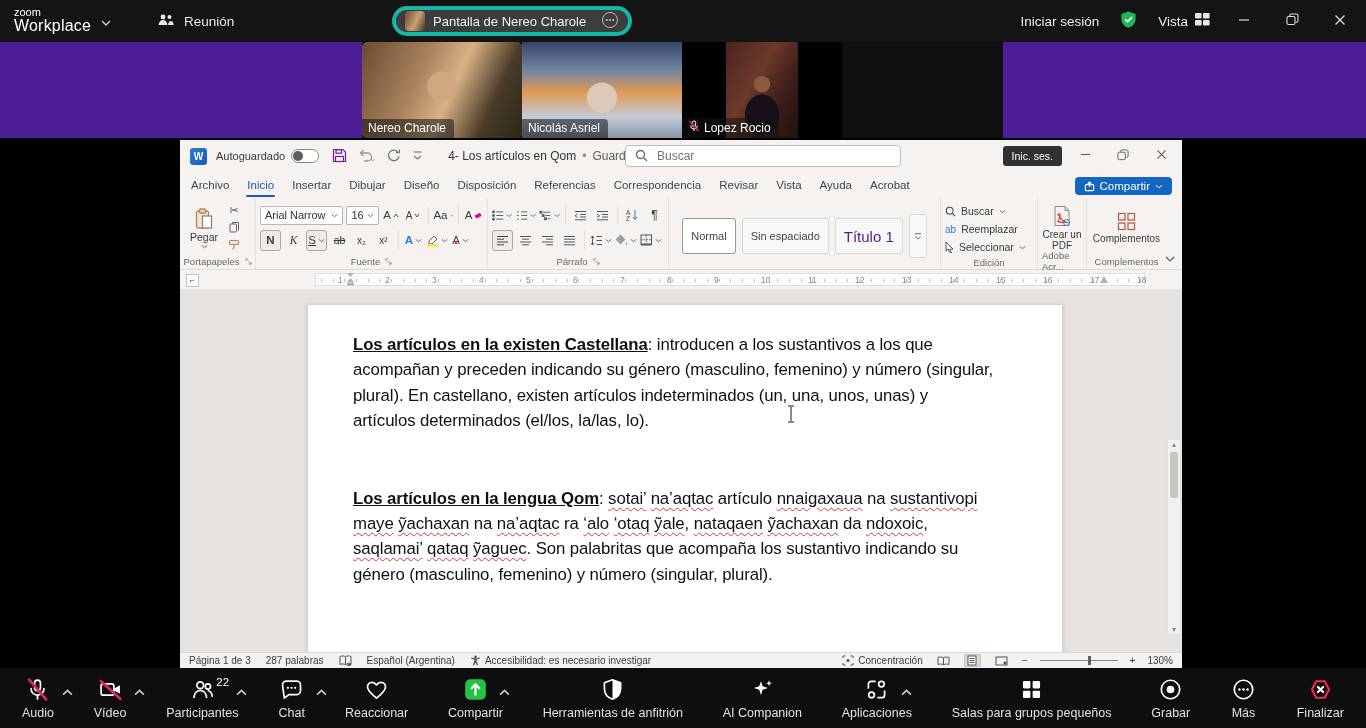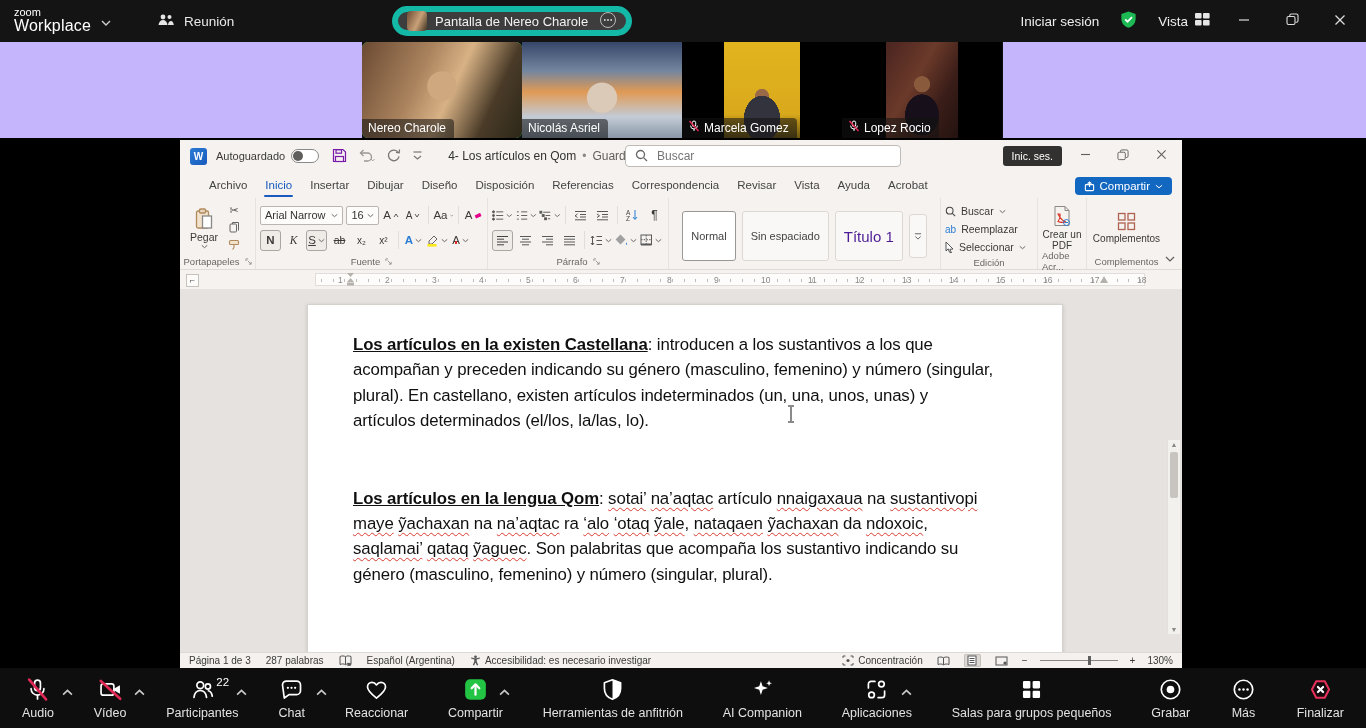--- a/index.html
+++ b/index.html
@@ -5,28 +5,28 @@
   html,body{margin:0;padding:0;background:#000;}
   .stage{position:relative;width:1366px;height:728px;background:#000;overflow:hidden;
          font-family:"Liberation Sans","DejaVu Sans",sans-serif;-webkit-font-smoothing:antialiased;}
   
   .topbar{position:absolute;left:0;top:0;right:0;height:42px;background:#141414;display:flex;align-items:center;color:#ededed;}
   .logo{margin-left:14px;line-height:1.05;color:#fff;}
   .logo .l1{font-size:11px;display:block;}
   .logo .l2{font-size:16px;display:block;letter-spacing:.2px;}
   .tb-chev{margin-left:10px;}
   .meet{display:flex;align-items:center;gap:9px;margin-left:46px;font-size:13.5px;color:#e8e8e8;}
-  .pill{position:absolute;left:392px;top:6px;width:240px;height:30px;background:#3d3d3d;border:6px solid #14b8a6;border-radius:16px;display:flex;align-items:center;gap:8px;padding:4px 9px;font-size:13px;color:#f2f2f2;box-sizing:border-box;}
+  .pill{position:absolute;left:392px;top:6px;width:240px;height:30px;background:#3d3d3d;border:4px solid #14b8a6;border-radius:16px;display:flex;align-items:center;gap:8px;padding:4px 9px;font-size:13px;color:#f2f2f2;box-sizing:border-box;}
   .pill .thumb{width:20px;height:20px;border-radius:4px;flex:none;}
   .pill .ptext{flex:1;white-space:nowrap;overflow:hidden;}
   .tb-right{margin-left:auto;display:flex;align-items:center;gap:20px;margin-right:12px;font-size:13.5px;}
   .vista{display:flex;align-items:center;gap:7px;}
   .winbtn{width:28px;text-align:center;color:#ddd;font-size:14px;}
   
-  .vstrip{position:absolute;left:0;top:42px;right:0;height:96px;background:#c4b5fd;}
+  .vstrip{position:absolute;left:0;top:42px;right:0;height:96px;background:#4c1d95;}
   .vpanel{position:absolute;left:362px;top:0;width:641px;height:96px;background:#0f0f0f;display:flex;}
   .vcell{position:relative;width:160px;height:96px;background:#000;overflow:hidden;flex:none;}
   .vcell .vid{position:absolute;top:0;bottom:0;left:0;right:0;}
   .vcell.speaking{border-radius:6px;box-shadow:inset 0 0 0 2px #35d76b;}
   .v0 .vid{background:radial-gradient(circle at 50% 46%,#cfa87f 0 15%,rgba(0,0,0,0) 16%),linear-gradient(115deg,#6b4a33 0%,#a9825d 35%,#d8b285 55%,#4a3b28 78%,#2c2718 100%);}
   .v1 .vid{background:radial-gradient(circle at 50% 58%,#dccab9 0 15%,rgba(0,0,0,0) 16%),linear-gradient(180deg,#36466a 0%,#73869f 30%,#e09a55 52%,#c3cbd6 78%,#8a97a8 100%);}
   .v2 .vid{left:42px;right:auto;width:76px;background:radial-gradient(ellipse 30px 38px at 50% 80%,#33333d 0 60%,rgba(0,0,0,0) 61%),radial-gradient(circle at 50% 56%,#9a6a48 0 10%,rgba(0,0,0,0) 11%),linear-gradient(180deg,#e2b41e 0%,#d9a91c 75%,#6b5510 100%);}
   .v3 .vid{left:44px;right:auto;width:72px;background:radial-gradient(ellipse 28px 34px at 50% 76%,#17101a 0 60%,rgba(0,0,0,0) 61%),radial-gradient(circle at 50% 44%,#8a5a3c 0 12%,rgba(0,0,0,0) 13%),linear-gradient(120deg,#4a2420 0%,#6b3a2a 40%,#3a1d18 70%,#241310 100%);}
   .vname{position:absolute;left:0;bottom:0;display:flex;align-items:center;gap:4px;background:rgba(18,18,18,.55);color:#fff;font-size:12px;padding:2px 8px 3px 6px;border-radius:0 4px 0 0;white-space:nowrap;}
   .vname svg{width:12px;height:12px;}
@@ -40,42 +40,42 @@
   .toggle{width:28px;height:14px;border-radius:7px;background:#fff;border:1px solid #8a8886;position:relative;box-sizing:border-box;}
   .knob{position:absolute;left:1px;top:1px;width:10px;height:10px;border-radius:50%;background:#605e5c;}
   .qat{display:flex;align-items:center;gap:11px;margin-left:4px;}
   .doctitle{display:flex;align-items:center;gap:6px;font-size:12px;margin-left:16px;color:#323130;}
   .wsearch{position:absolute;left:445px;top:5px;width:276px;height:22px;background:#fff;border:1px solid #bdbab7;border-radius:4px;display:flex;align-items:center;gap:7px;padding:0 9px;box-sizing:border-box;}
   .wsearch input{border:none;outline:none;font-size:12px;color:#666;width:100%;background:transparent;font-family:inherit;}
   .wt-right{position:absolute;right:6px;top:0;height:32px;display:flex;align-items:center;gap:8px;}
   .inicses{background:#323130;color:#fff;font-size:10.5px;padding:4px 9px;border-radius:3px;}
   .wwinbtn{width:30px;text-align:center;color:#605e5c;font-size:12px;}
   
-  .wtabs{position:relative;height:26px;display:flex;align-items:flex-end;padding:0 20px;}
+  .wtabs{position:relative;height:26px;display:flex;align-items:flex-end;padding:0 2px;}
   .rtab{font-size:11.5px;color:#444;padding:5px 9px 7px;position:relative;white-space:nowrap;}
   .rtab.on{color:#185abd;}
   .rtab.on::after{content:"";position:absolute;left:8px;right:8px;bottom:1px;height:2.5px;background:#185abd;border-radius:2px;}
   .wshare-btn{position:absolute;right:10px;bottom:3px;background:#1267c1;color:#fff;font-size:11.5px;padding:3px 9px;border-radius:4px;display:flex;gap:5px;align-items:center;}
   
   .wribbon{position:absolute;left:0;top:58px;right:0;height:72px;background:#f5f2ef;border-bottom:1px solid #dfdcd8;display:flex;box-sizing:border-box;}
   .rgroup{position:relative;display:flex;flex-direction:column;border-right:1px solid #e6e3df;padding:5px 4px 0;box-sizing:border-box;}
   .rg-body{flex:1;display:flex;align-items:center;gap:4px;}
   .rg-label{height:16px;display:flex;align-items:center;justify-content:center;gap:5px;font-size:9.5px;color:#696765;}
   .launch{opacity:.8}
   .rrows{display:flex;flex-direction:column;gap:5px;width:100%;}
   .rrow{display:flex;align-items:center;gap:3px;}
   .combo{height:19px;border:1px solid #b8b5b2;background:#fdfcfb;border-radius:2px;display:flex;align-items:center;justify-content:space-between;padding:0 4px;font-size:11px;color:#333;box-sizing:border-box;}
   .fbtn{min-width:19px;height:19px;display:flex;align-items:center;justify-content:center;font-size:11.5px;color:#3b3a39;border-radius:3px;gap:2px;position:relative;}
   .fbtn.boxed{border:1px solid #a9a6a3;background:#efebe7;}
   .tiny-chev{width:7px;height:5px;}
   .bar{position:absolute;left:3px;right:3px;bottom:2px;height:3px;}
   .sep{width:1px;height:18px;background:#e0ddda;margin:0 2px;}
   .paste{display:flex;flex-direction:column;align-items:center;font-size:10.5px;color:#3b3a39;gap:1px;padding:1px 6px;}
   .clipmini{display:flex;flex-direction:column;gap:4px;align-items:center;}
-  .stylecard{height:50px;display:flex;align-items:center;justify-content:center;border-radius:3px;padding:0 8px;font-size:11px;color:#444;box-sizing:border-box;white-space:nowrap;}
+  .stylecard{height:36px;display:flex;align-items:center;justify-content:center;border-radius:3px;padding:0 8px;font-size:11px;color:#444;box-sizing:border-box;white-space:nowrap;}
   .stylecard.sel{border:1.5px solid #9a9795;background:#fff;}
   .stylecard.faint{border:1px solid #dcd8d4;background:#faf8f6;}
   .st-h1{color:#4c1d95;font-size:15px;font-weight:400;}
   .morebtn{width:16px;height:42px;border:1px solid #dcd8d4;border-radius:3px;display:flex;align-items:center;justify-content:center;background:#faf8f6;}
   .editrow{display:flex;align-items:center;gap:5px;height:16px;font-size:10.5px;color:#3b3a39;}
   .bigcol{display:flex;flex-direction:column;align-items:center;gap:2px;font-size:10px;color:#3b3a39;text-align:center;line-height:1.15;}
   .collapse{position:absolute;right:7px;bottom:5px;}
   
   .wruler{position:absolute;left:0;top:130px;right:0;height:19px;background:#f5f2ef;}
   .rband{position:absolute;left:135px;top:3px;width:830px;height:13px;background:#fdfcfb;border:1px solid #e0ddda;box-sizing:border-box;
@@ -184,31 +184,20 @@
         <div class="vcell v0 speaking">
           <div class="vid"></div>
           <div class="vname">
             <span>Nereo Charole</span>
           </div>
         </div>
         <div class="vcell v1">
           <div class="vid"></div>
           <div class="vname">
             <span>Nicolás Asriel</span>
-          </div>
-        </div>
-        <div class="vcell v2">
-          <div class="vid"></div>
-          <div class="vname">
-            <span><svg viewBox="0 0 12 12" width="12" height="12">
-                <rect x="4.3" y="1" width="3.4" height="5.6" rx="1.7" fill="none" stroke="#fff" stroke-width="1"></rect>
-                <path d="M2.6 5.6a3.4 3.4 0 0 0 6.8 0M6 9v2" fill="none" stroke="#fff" stroke-width="1"></path>
-                <line x1="1.5" y1="1" x2="10.5" y2="11" stroke="#e02854" stroke-width="1.6"></line>
-              </svg></span>
-            <span>Marcela Gomez</span>
           </div>
         </div>
         <div class="vcell v3">
           <div class="vid"></div>
           <div class="vname">
             <span><svg viewBox="0 0 12 12" width="12" height="12">
                 <rect x="4.3" y="1" width="3.4" height="5.6" rx="1.7" fill="none" stroke="#fff" stroke-width="1"></rect>
                 <path d="M2.6 5.6a3.4 3.4 0 0 0 6.8 0M6 9v2" fill="none" stroke="#fff" stroke-width="1"></path>
                 <line x1="1.5" y1="1" x2="10.5" y2="11" stroke="#e02854" stroke-width="1.6"></line>
               </svg></span>

